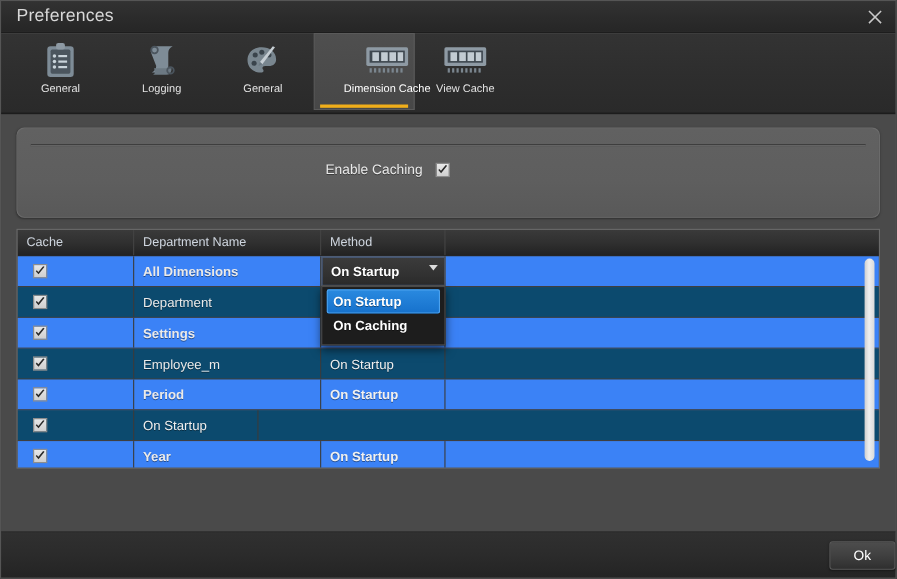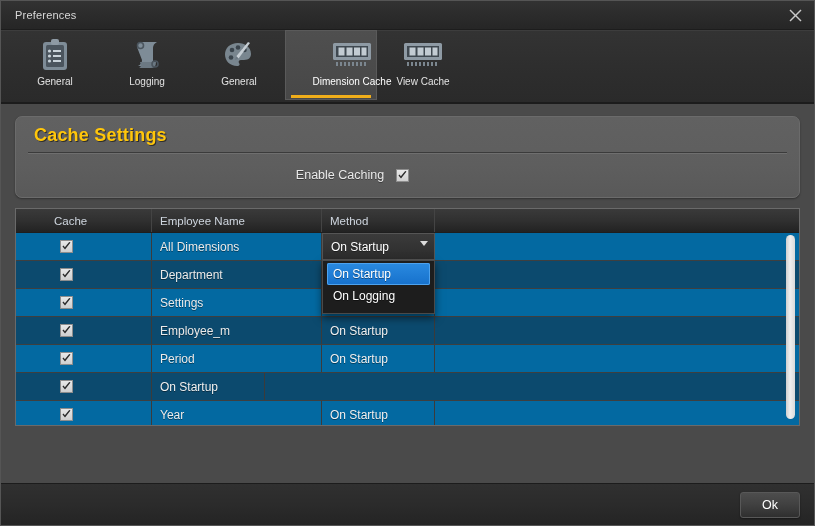--- a/index.html
+++ b/index.html
@@ -26,21 +26,21 @@
     height: 28px;
     background: linear-gradient(180deg,#323232 0%, #2b2b2b 55%, #262626 100%);
     border-bottom: 1px solid #1d1d1d;
     display: flex;
     align-items: center;
     flex: 0 0 auto;
     position: relative;
   }
   .title-text {
     color: #d8d8d8;
-    font-size: 11px;
+    font-size: 16px;
     margin-left: 14px;
     letter-spacing: .2px;
   }
   .close-btn {
     position: absolute;
     right: 8px; top: 3px;
     width: 22px; height: 22px;
     display: flex; align-items: center; justify-content: center;
     cursor: pointer;
   }
@@ -174,33 +174,33 @@
     color: #cfd6df;
     font-size: 11.5px;
     padding-left: 8px;
     box-sizing: border-box;
     height: 100%;
     display: flex;
     align-items: center;
     border-right: 1px solid #444;
     cursor: pointer;
   }
-  .c1 { width: 106px; margin-left: 30px; }
+  .c1 { width: 106px; }
   .c2 { width: 170px; }
   .c3 { width: 113px; }
   .c4 { flex: 1 1 auto; border-right: none; }
 
   .trow {
     height: 28px;
     display: flex;
     align-items: center;
     box-sizing: border-box;
     border-bottom: 1px solid #3f3f3f;
   }
-  .trow.even { background: #0369a1; }
+  .trow.even { background: #3b82f6; font-weight: bold; }
   .trow.odd  { background: #0c4a6e; }
   .td {
     height: 100%;
     box-sizing: border-box;
     display: flex;
     align-items: center;
     padding-left: 8px;
     border-right: 1px solid #3b3b3b;
     color: #eaeaea;
     font-size: 12px;
@@ -283,21 +283,20 @@
 
   
   .footer {
     height: 42px;
     flex: 0 0 auto;
     background: linear-gradient(180deg,#303030 0%, #2b2b2b 50%, #242424 100%);
     border-top: 1px solid #1c1c1c;
     display: flex;
     align-items: center;
     justify-content: flex-end;
-    padding-right: 14px;
     box-sizing: border-box;
   }
   .ok-btn {
     width: 58px; height: 24px;
     background: linear-gradient(180deg,#4d4d4d 0%, #404040 50%, #2f2f2f 100%);
     border: 1px solid #585858;
     border-radius: 3px;
     color: #ffffff;
     font-size: 12.5px;
     display: flex;
@@ -414,37 +413,36 @@
           </g>
         </svg>
       </div>
       <div class="tlabel">View Cache</div>
     </div>
   </div>
 
   <div class="content">
 
     <div class="group-panel">
-      <div class="group-title">Cache Settings</div>
       <div class="group-sep"></div>
       <div class="caching-row">
         <span class="caching-label">Enable Caching</span>
         <span class="chk">
           <svg width="11" height="11" viewBox="0 0 11 11">
               <path d="M1.5 5.6 L4 8.4 L9.5 1.6 L8.2 1 L3.9 6.2 L2.4 4.6 z" fill="#2a2a2a"></path>
             </svg>
         </span>
       </div>
     </div>
 
     <div class="table-wrap">
 
       <div class="thead">
         <div class="th c1">Cache</div>
-        <div class="th c2">Employee Name</div>
+        <div class="th c2">Department Name</div>
         <div class="th c3">Method</div>
         <div class="th c4"></div>
       </div>
 
       <div class="trow even">
         <div class="td c1">
           <span class="chk">
             <svg width="11" height="11" viewBox="0 0 11 11">
                 <path d="M1.5 5.6 L4 8.4 L9.5 1.6 L8.2 1 L3.9 6.2 L2.4 4.6 z" fill="#2a2a2a"></path>
               </svg>
@@ -452,21 +450,21 @@
         </div>
         <div class="td c2">All Dimensions</div>
         <div class="td c3 combo-cell">
           <div class="combo">
             <div class="combo-head">
               <span>On Startup</span>
               <span class="combo-arrow"></span>
             </div>
             <div class="combo-list">
               <div class="combo-item sel">On Startup</div>
-              <div class="combo-item">On Logging</div>
+              <div class="combo-item">On Caching</div>
             </div>
           </div>
         </div>
         <div class="td c4"></div>
       </div>
 
       <div class="trow odd">
         <div class="td c1">
           <span class="chk">
             <svg width="11" height="11" viewBox="0 0 11 11">

